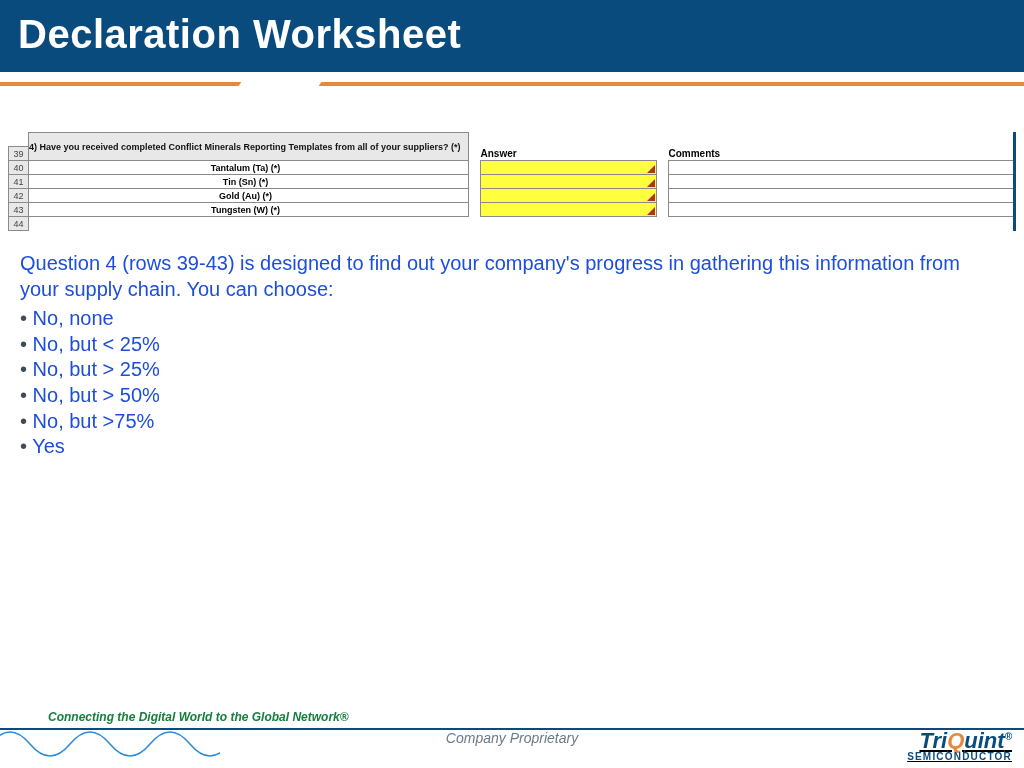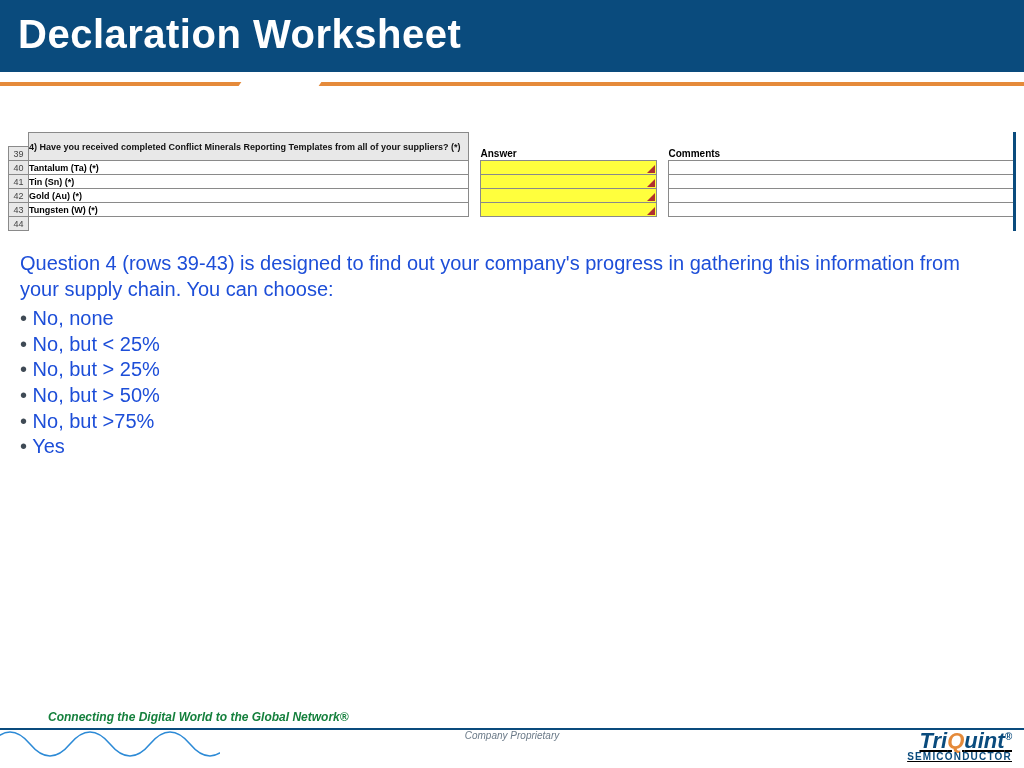--- a/index.html
+++ b/index.html
@@ -59,21 +59,21 @@
     font-size: 9px;
     color: #444;
   }
   .sheet .qcell {
     background: #e8e8e8;
     font-weight: bold;
     font-size: 9px;
     color: #111;
   }
   .sheet .metal {
-    text-align: left;
+    text-align: center;
     font-weight: bold;
     font-size: 9px;
     padding-right: 6px;
   }
   .sheet .ans {
     background: #ffff3d;
     position: relative;
   }
   .sheet .ans::after{
     content:"";
@@ -120,21 +120,21 @@
     text-align: left;
     font-size: 12px;
     font-weight: bold;
     font-style: italic;
     color: #15803d;
     margin-top: 4px;
     padding-left: 48px;
   }
   .footer .subtag {
     text-align: center;
-    font-size: 10px;
+    font-size: 14px;
     font-style: italic;
     color: #6b7a88;
   }
   .footer .hr1 { height:2px; background:#0a4b7d; margin-top:4px; }
   .footer .wave {
     position:absolute; left:-10px; bottom:10px;
     color:#2c8ad6;
   }
   .footer .logo {
     position:absolute; right:12px; bottom:6px;

